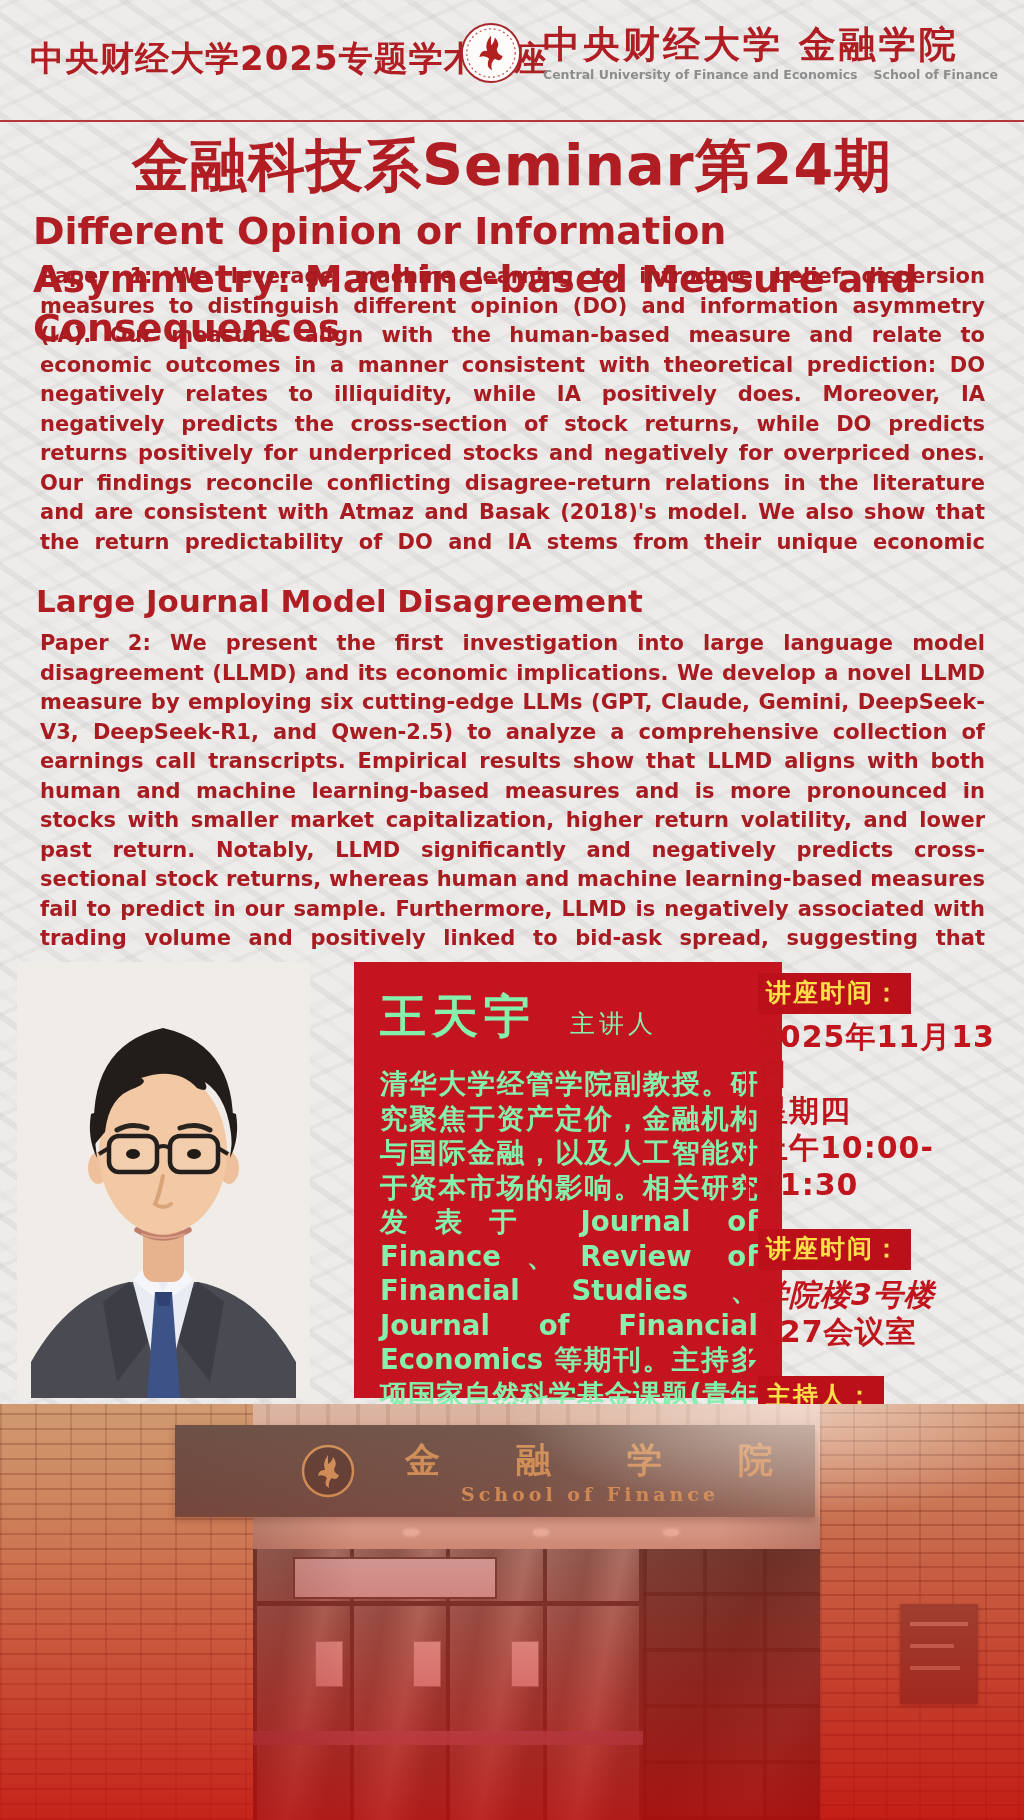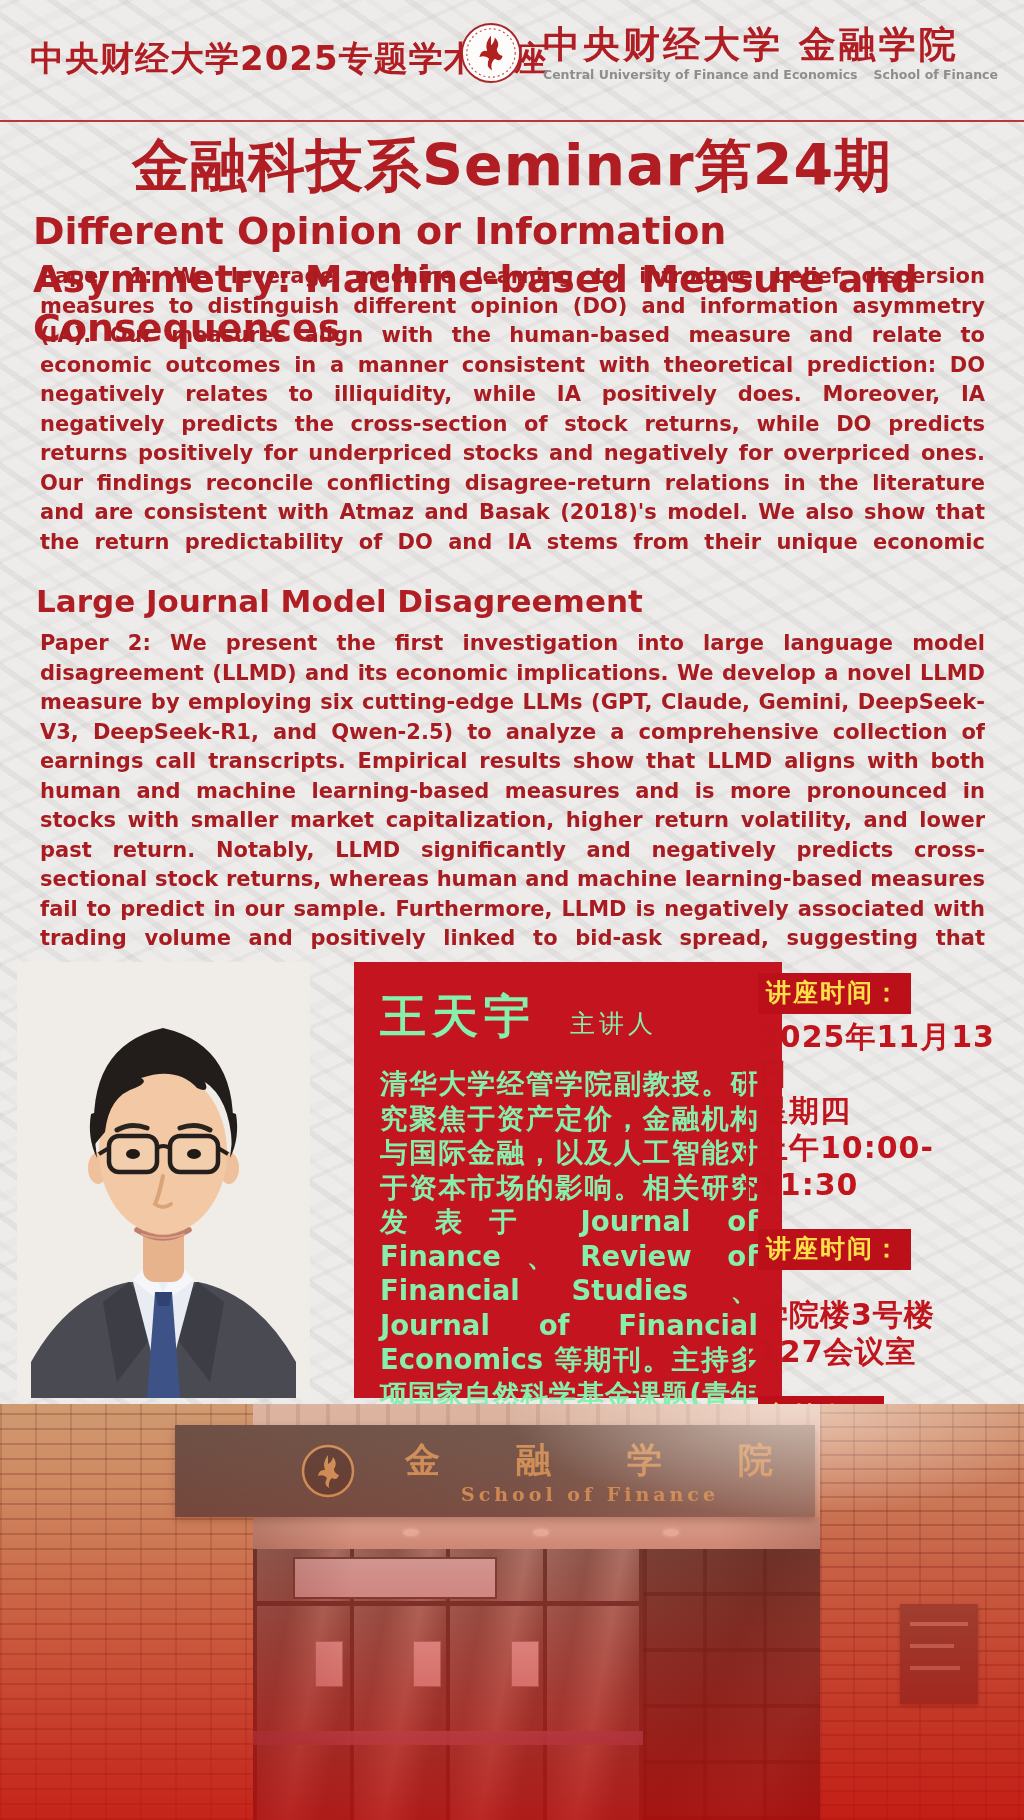--- a/index.html
+++ b/index.html
@@ -32,21 +32,21 @@
   .speaker-card{position:absolute;left:310px;top:962px;width:428px;height:436px;background:#c41420;box-sizing:border-box;padding:24px 24px 0 26px;color:#86efac;margin-left:44px;}
   .name-row{display:flex;align-items:baseline;gap:34px;}
   .speaker-name{font-size:46px;font-weight:bold;letter-spacing:6px;}
   .speaker-role{font-size:25px;font-weight:normal;letter-spacing:4px;}
   .speaker-bio{margin-top:18px;font-size:27.5px;font-weight:600;line-height:34.5px;text-align:justify;text-align-last:left;}
   .v-rule{position:absolute;left:746px;top:962px;width:3px;height:436px;background:#c41420;}
   .info-col{position:absolute;left:758px;top:962px;width:262px;color:#c0151c;}
   .chip{display:inline-block;background:#bb0f1a;color:#fde047;font-size:25px;font-weight:bold;padding:3px 10px 5px 8px;letter-spacing:2px;}
   .chip-time{margin-top:11px;}
   .info-line{font-size:30px;font-weight:bold;line-height:37px;letter-spacing:1px;}
-  .mt1{margin-top:4px;} .mt2{margin-top:26px;} .mt3{margin-top:26px;}
+  .mt1{margin-top:4px;} .mt2{margin-top:26px;} .mt3{margin-top:6px;font-style:italic;}
   .host-name{font-size:32px;font-weight:bold;line-height:40px;margin-top:10px;letter-spacing:4px;}
   .aff-line{font-size:24px;font-weight:bold;line-height:31px;}
   
   .building{position:absolute;left:0;top:1404px;width:1024px;height:416px;overflow:hidden;background:linear-gradient(180deg,#e7ddcd 0,#dcc9b2 40px,#cdb194 120px,#c3a080 100%);}
   .clerestory{position:absolute;left:0;top:0;width:1024px;height:24px;
     background:repeating-linear-gradient(90deg,#d8cdbb 0 26px,#c4b8a4 26px 30px),#d8cdbb;}
   .brick{position:absolute;top:0;height:416px;
     background:
       repeating-linear-gradient(0deg, rgba(60,25,15,.28) 0 2px, transparent 2px 15px),
       repeating-linear-gradient(90deg, rgba(60,25,15,.20) 0 2px, transparent 2px 35px),

